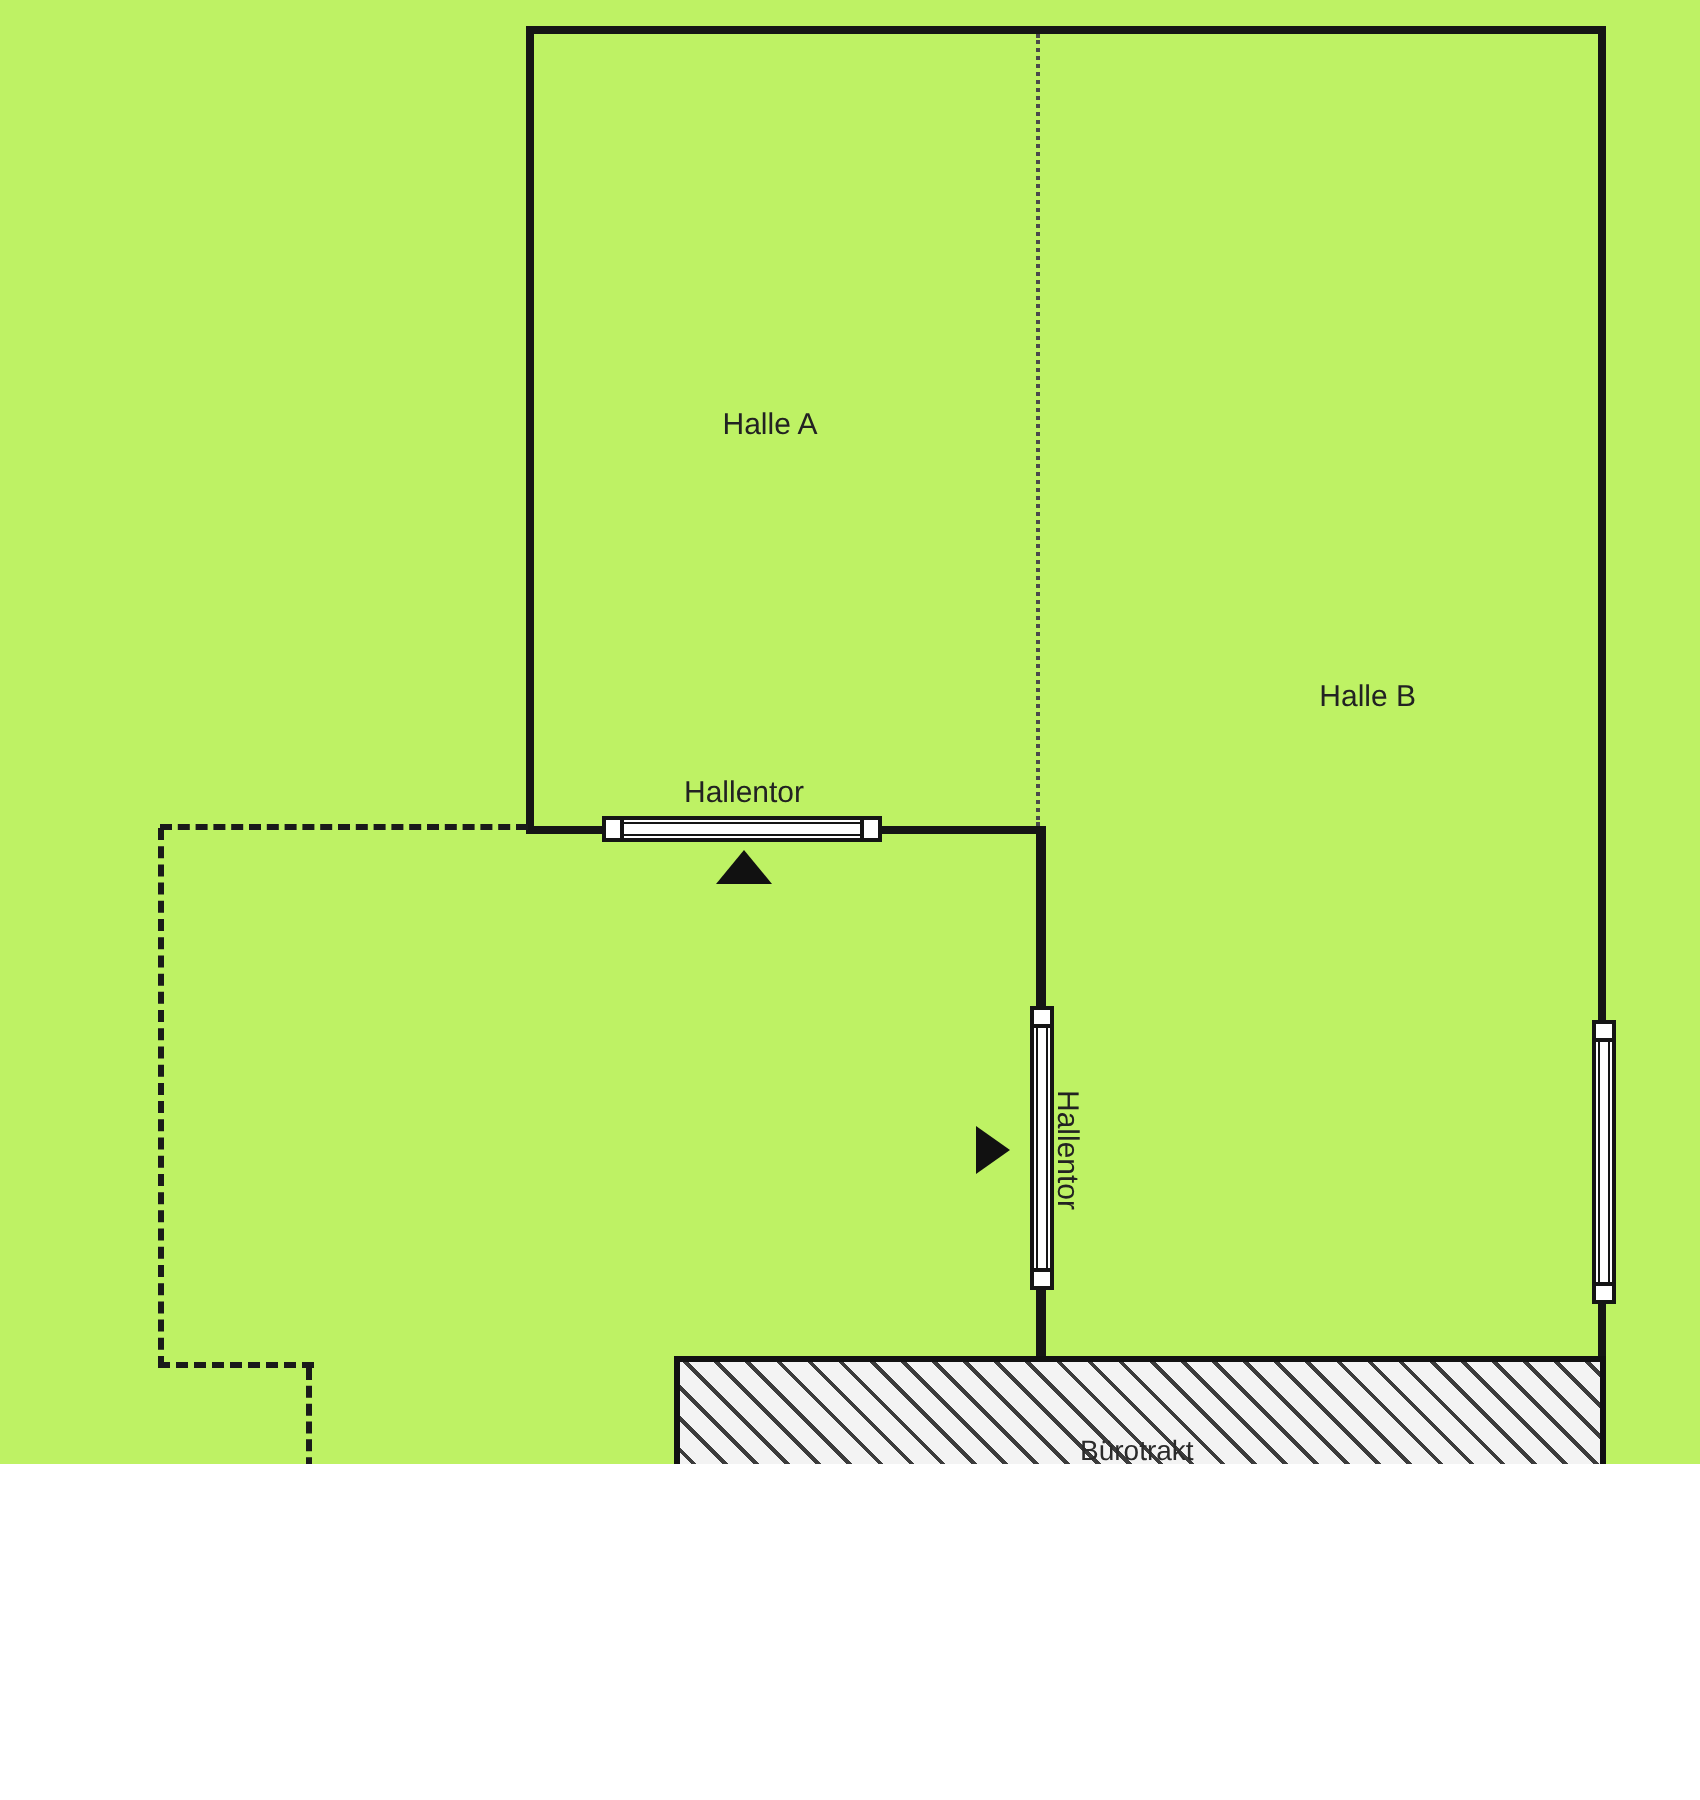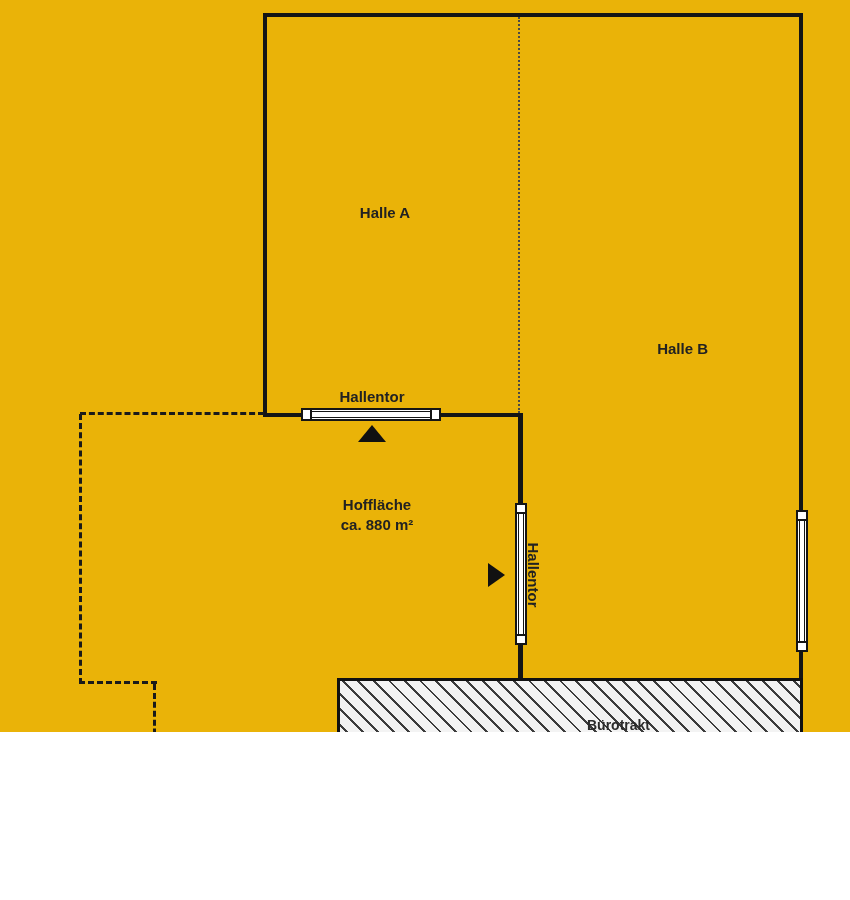--- a/index.html
+++ b/index.html
@@ -1,23 +1,22 @@
 <!DOCTYPE html>
 <html><head>
 <meta charset="utf-8">
 <style>
   html, body { margin: 0; padding: 0; background: #ffffff; }
   #plan {
     position: relative;
     width: 850px;
     height: 732px;
-    background: #eab308;
+    background: #bef264;
     font-family: "Liberation Sans", sans-serif;
     overflow: hidden;
-    font-weight: bold;
   }
   .wall { position: absolute; background: #151515; }
   .dotted-v { position: absolute; width: 0; border-left: 2px dotted #4a4a4a; }
   .dash-h { position: absolute; height: 0; border-top: 3px dashed #1a1a1a; }
   .dash-v { position: absolute; width: 0; border-left: 3px dashed #1a1a1a; }
 
   .label {
     position: absolute;
     color: #222222;
     font-size: 15px;
@@ -49,21 +48,21 @@
   .tri-right   { border-top: 12px solid transparent; border-bottom: 12px solid transparent; border-left: 17px solid #111111; }
 
   .office {
     position: absolute;
     left: 337px; top: 678px; width: 460px; height: 92px;
     border: 3px solid #111111;
     background: repeating-linear-gradient(45deg, #3c3c3c 0 2px, #f3f3f3 2px 11px);
   }
   .office-label {
     position: absolute; left: 200px; top: 36px; width: 110px;
-    font-size: 14px; color: #2b2b2b; text-align: right;
+    font-size: 14px; color: #2b2b2b; text-align: left;
   }
 
   .rotated90 { transform: rotate(90deg); }
 
   .footnote {
     position: absolute; left: 33px; top: 861px;
     font-size: 21px; color: #1b1b1b; white-space: nowrap;
   }
 </style>
 </head>
@@ -82,24 +81,20 @@
   <div class="dash-h" style="left:80px; top:412px; width:184px;"></div>
   <div class="dash-v" style="left:79px; top:414px; height:270px;"></div>
   <div class="dash-h" style="left:79px; top:681px; width:78px;"></div>
   <div class="dash-v" style="left:153px; top:684px; height:113px;"></div>
   <div class="dash-h" style="left:154px; top:795px; width:332px;"></div>
   <div class="dash-v" style="left:483px; top:776px; height:20px;"></div>
 
   <div class="label" style="left:335px; top:204px; width:100px;">Halle A</div>
   <div class="label" style="left:608px; top:340px; width:100px;text-align:right;">Halle B</div>
 
-  <div class="label" style="left:312px; top:495px; width:130px; line-height:20px;">
-    <span>Hoffläche</span><br>
-    <span>ca. 880 m²</span>
-  </div>
 
   <div class="label" style="left:322px; top:388px; width:100px;">Hallentor</div>
   <div class="gate-h" style="left:301px; top:408px; width:136px; height:9px;">
     <div class="gate-track"></div>
     <div class="gate-cap" style="left:-2px;"></div>
     <div class="gate-cap" style="right:-2px;"></div>
   </div>
   <div class="tri tri-up-sm" style="left:358px; top:425px;"></div>
 
   <div class="gate-v" style="left:515px; top:503px; width:8px; height:138px;">

